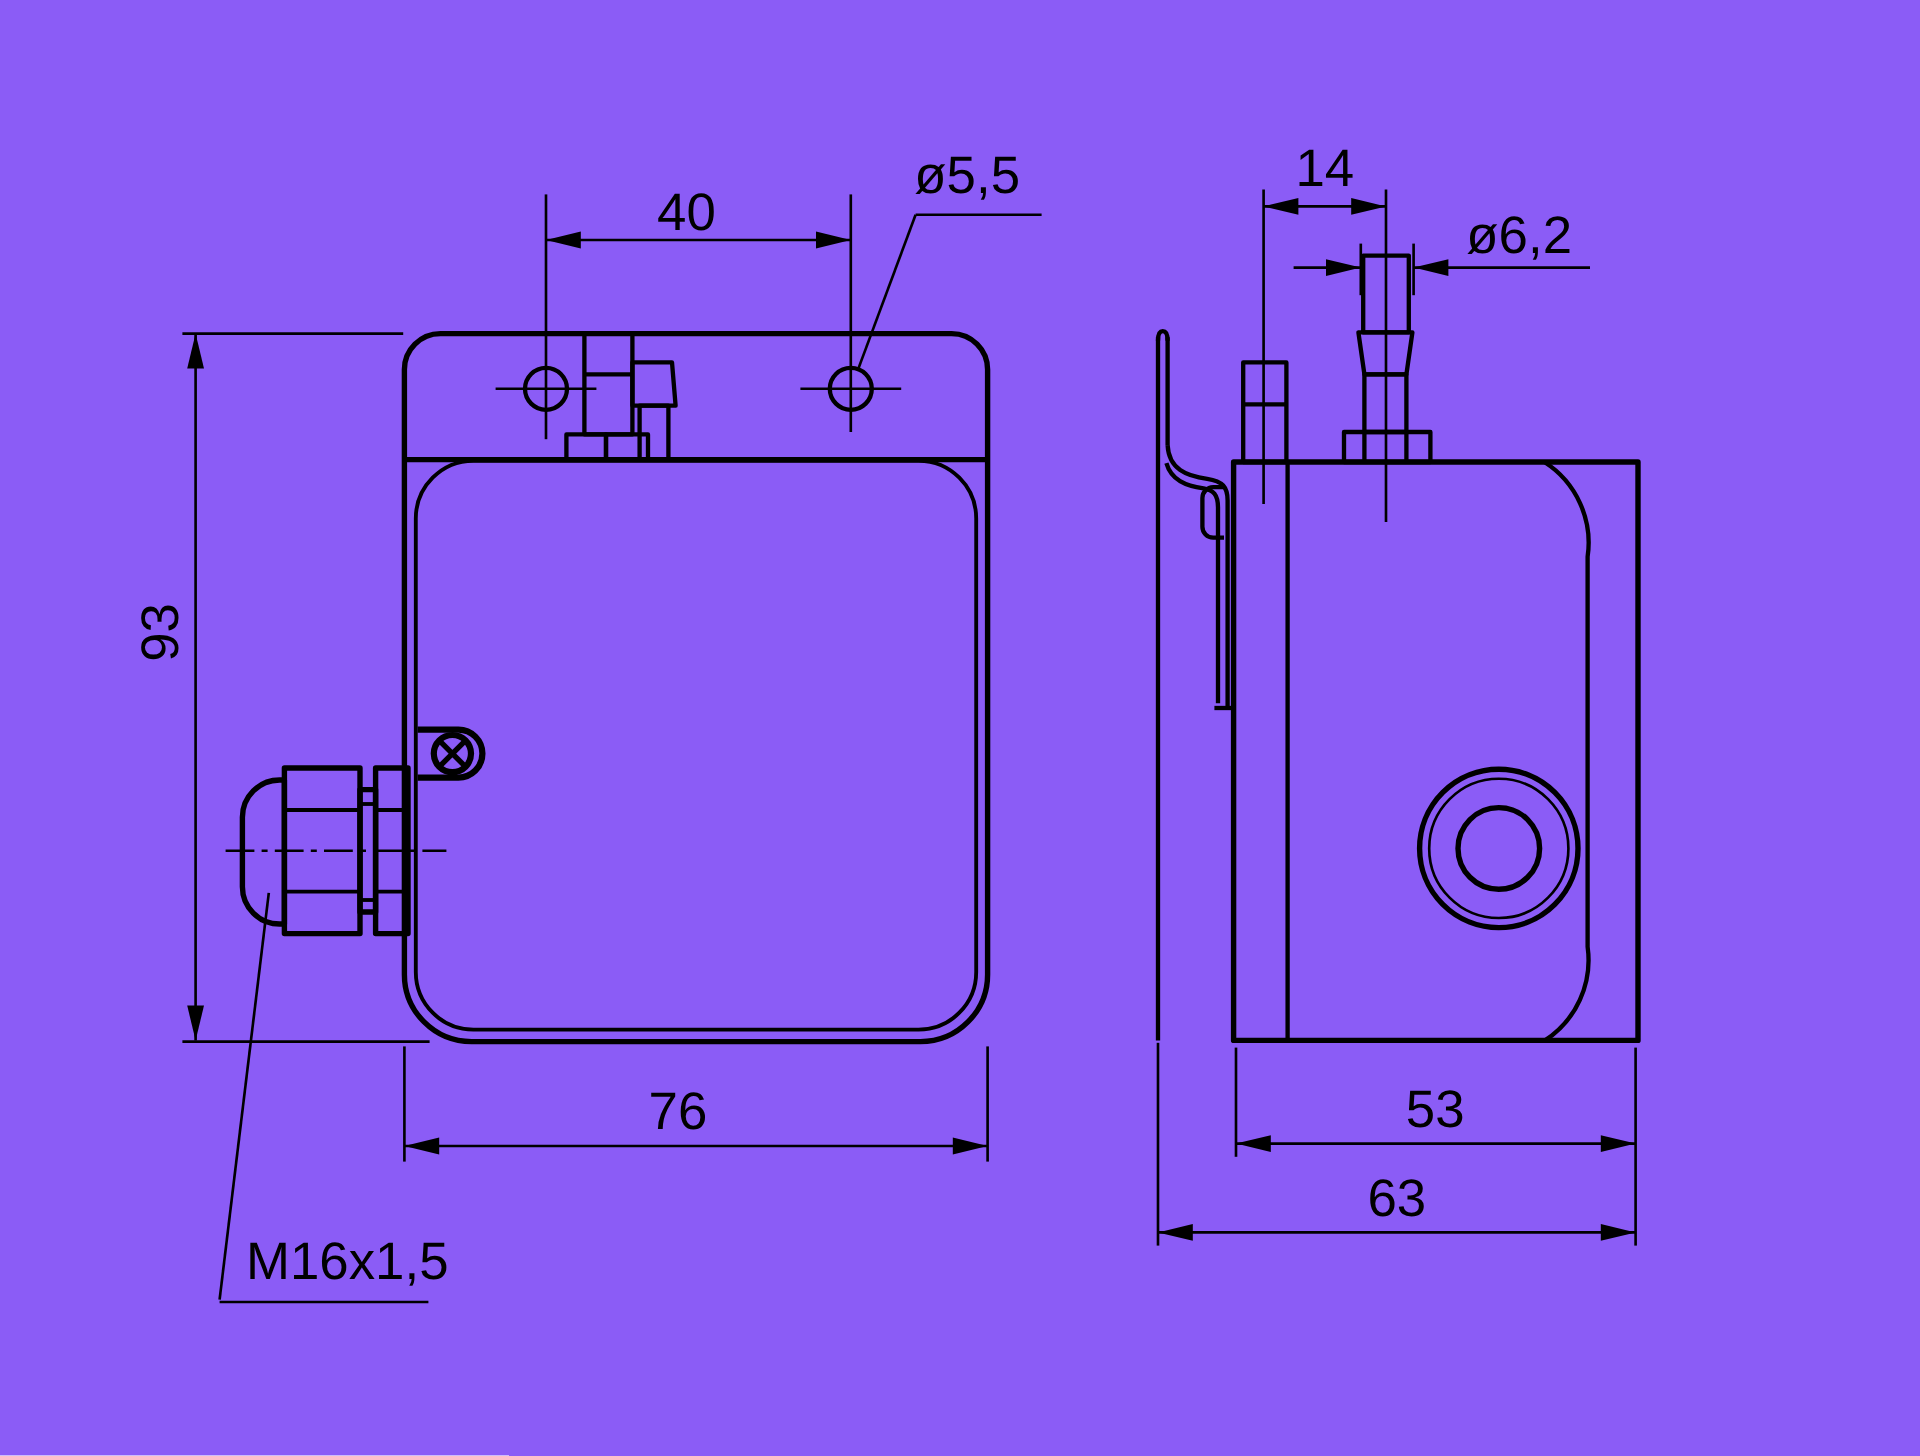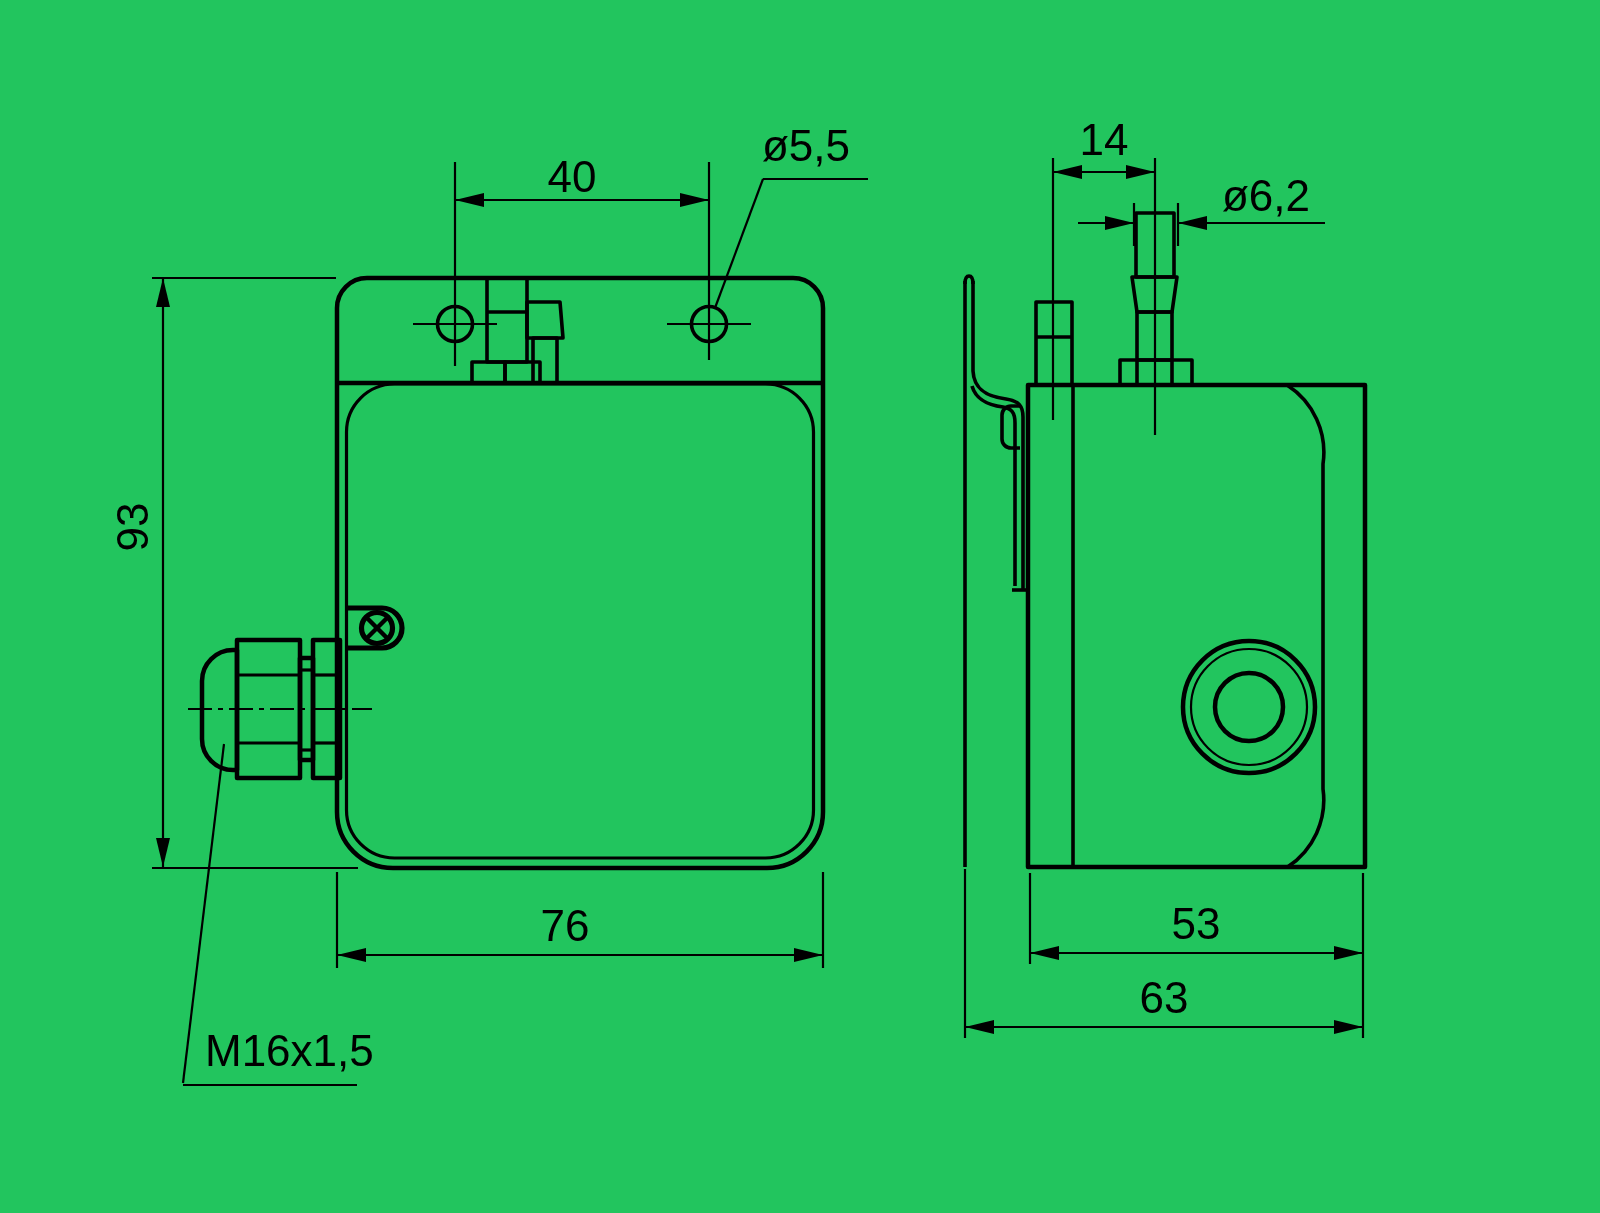--- a/index.html
+++ b/index.html
@@ -1,16 +1,16 @@
 <!DOCTYPE html>
 <html><head>
 <meta charset="utf-8">
 <style>
   html,body{margin:0;padding:0;background:#fff;}
-  .sheet{position:relative;width:1600px;height:1213px;background:#22c55e;overflow:hidden;}
+  .sheet{position:relative;width:1600px;height:1213px;background:#8b5cf6;overflow:hidden;}
   svg{display:block;}
   text{font-family:"Liberation Sans","DejaVu Sans",sans-serif;font-size:44px;fill:#000;}
   .obj{stroke:#000;fill:none;stroke-width:4.5;stroke-linejoin:round;}
   .obj-med{stroke:#000;fill:none;stroke-width:3.6;stroke-linejoin:round;}
   .obj-thin{stroke:#000;fill:none;stroke-width:3.2;stroke-linejoin:round;}
   .dim{stroke:#000;fill:none;stroke-width:2.2;}
   .cl{stroke:#000;fill:none;stroke-width:2.2;stroke-dasharray:24 6 5 6;}
   .arr{fill:#000;stroke:none;}
   .bold{stroke:#000;fill:none;stroke-width:5.2;stroke-linejoin:round;}
 </style>

